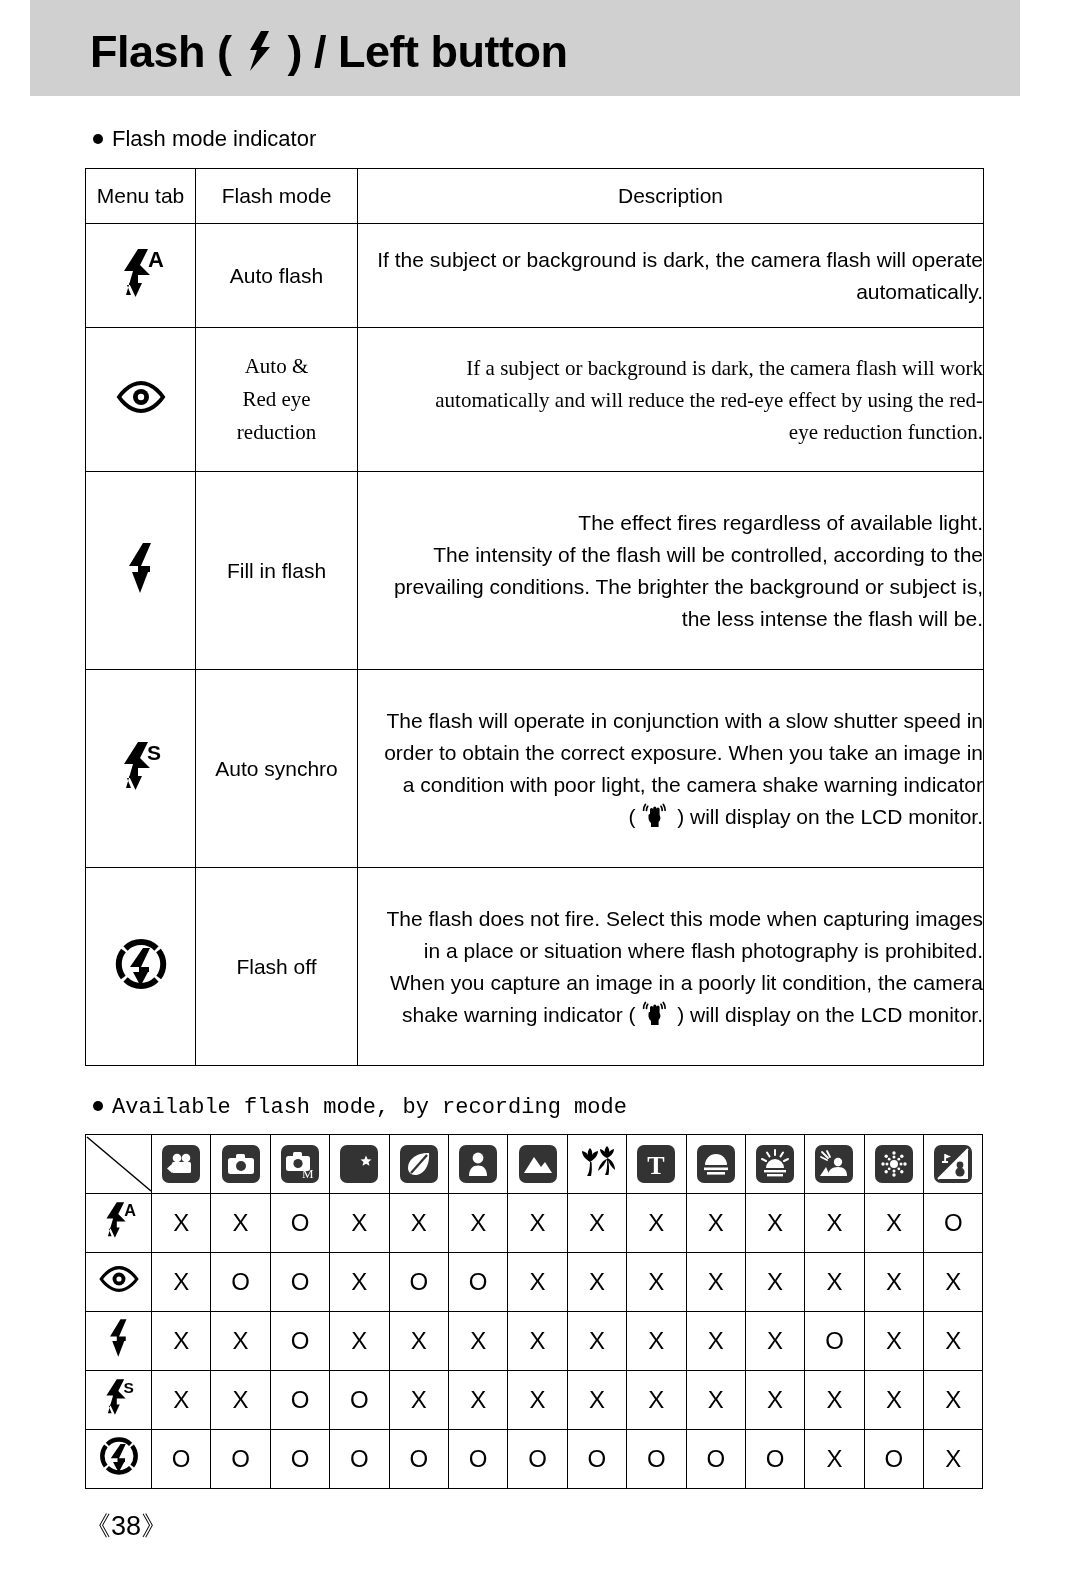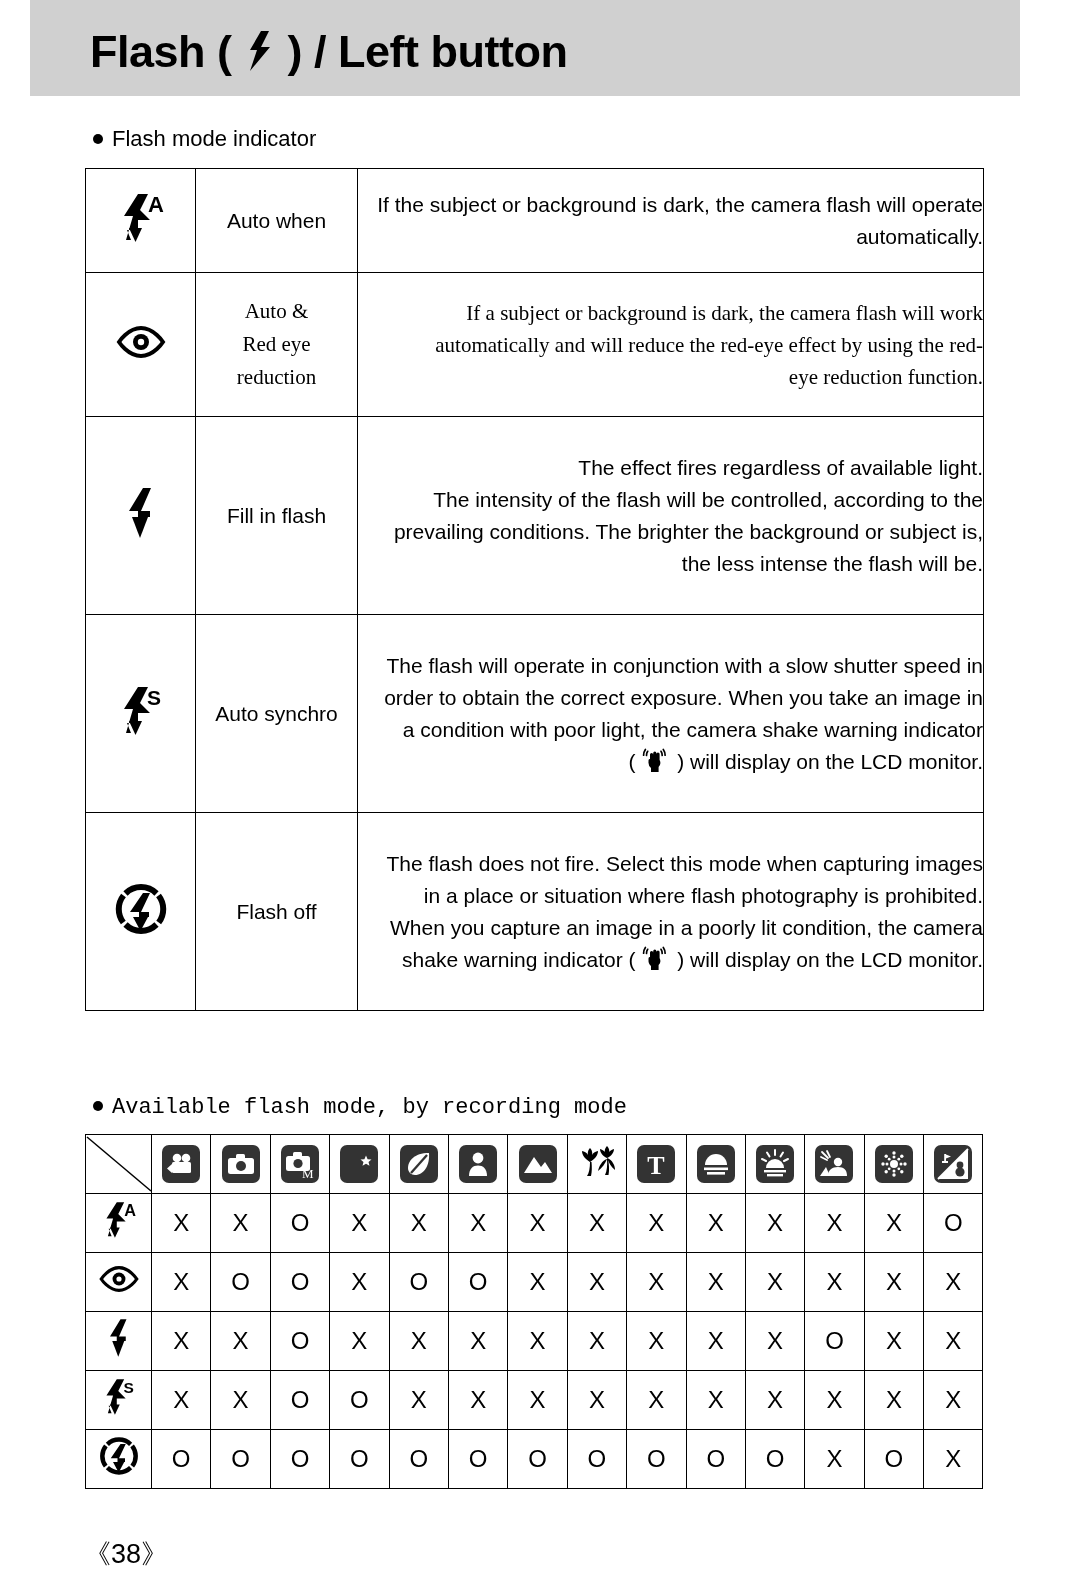--- a/index.html
+++ b/index.html
@@ -150,21 +150,20 @@
   .val { font-size: 24px; font-family: "Liberation Sans", sans-serif; }
 
   
   .page-num {
     position: absolute;
     left: 84px;
     top: 1508px;
     font-size: 27px;
     letter-spacing: 0px;
     white-space: nowrap;
-    margin-top: 28px;
   }
 </style>
 </head>
 <body>
 
 <div class="header-bar"></div>
 <div class="header-title">
   <span>Flash (</span>
   <span class="glyph title-bolt">
     <svg width="26" height="42" viewBox="0 0 26 42" aria-hidden="true">
@@ -178,33 +177,38 @@
   <span class="dot"></span><span>Flash mode indicator</span>
 </div>
 
 <table class="mode-table">
   <colgroup>
     <col class="col-tab">
       <col class="col-mode">
       <col class="col-desc">
   </colgroup>
   <tbody>
+      <tr>
+    <th>Menu tab</th>
+    <th>Flash mode</th>
+    <th>Description</th>
+  </tr>
 
   <tr class="r-auto">
     <td class="cell-icon">
       <span class="glyph">
         <svg width="46" height="56" viewBox="0 0 46 56">
           <path d="M20 4 L6 26 L15 26 L8 50 L13 50 L9 40 L20 40 L20 30 L32 30 L22 20 L30 4 Z" fill="#000"></path>
           <path d="M11 38 L24 38 L17.5 52 Z" fill="#000"></path>
           <text x="30" y="22" font-family="Liberation Sans, sans-serif" font-size="22" font-weight="bold" fill="#000">A</text>
         </svg>
       </span>
     </td>
     <td class="cell-mode">
-      <span>Auto when</span>
+      <span>Auto flash</span>
     </td>
     <td class="cell-desc">
       <span class="line">If the subject or background is dark, the camera flash will operate</span>
       <span class="line">automatically.</span>
     </td>
   </tr>
 
   <tr class="r-red">
     <td class="cell-icon">
       <span class="glyph">

